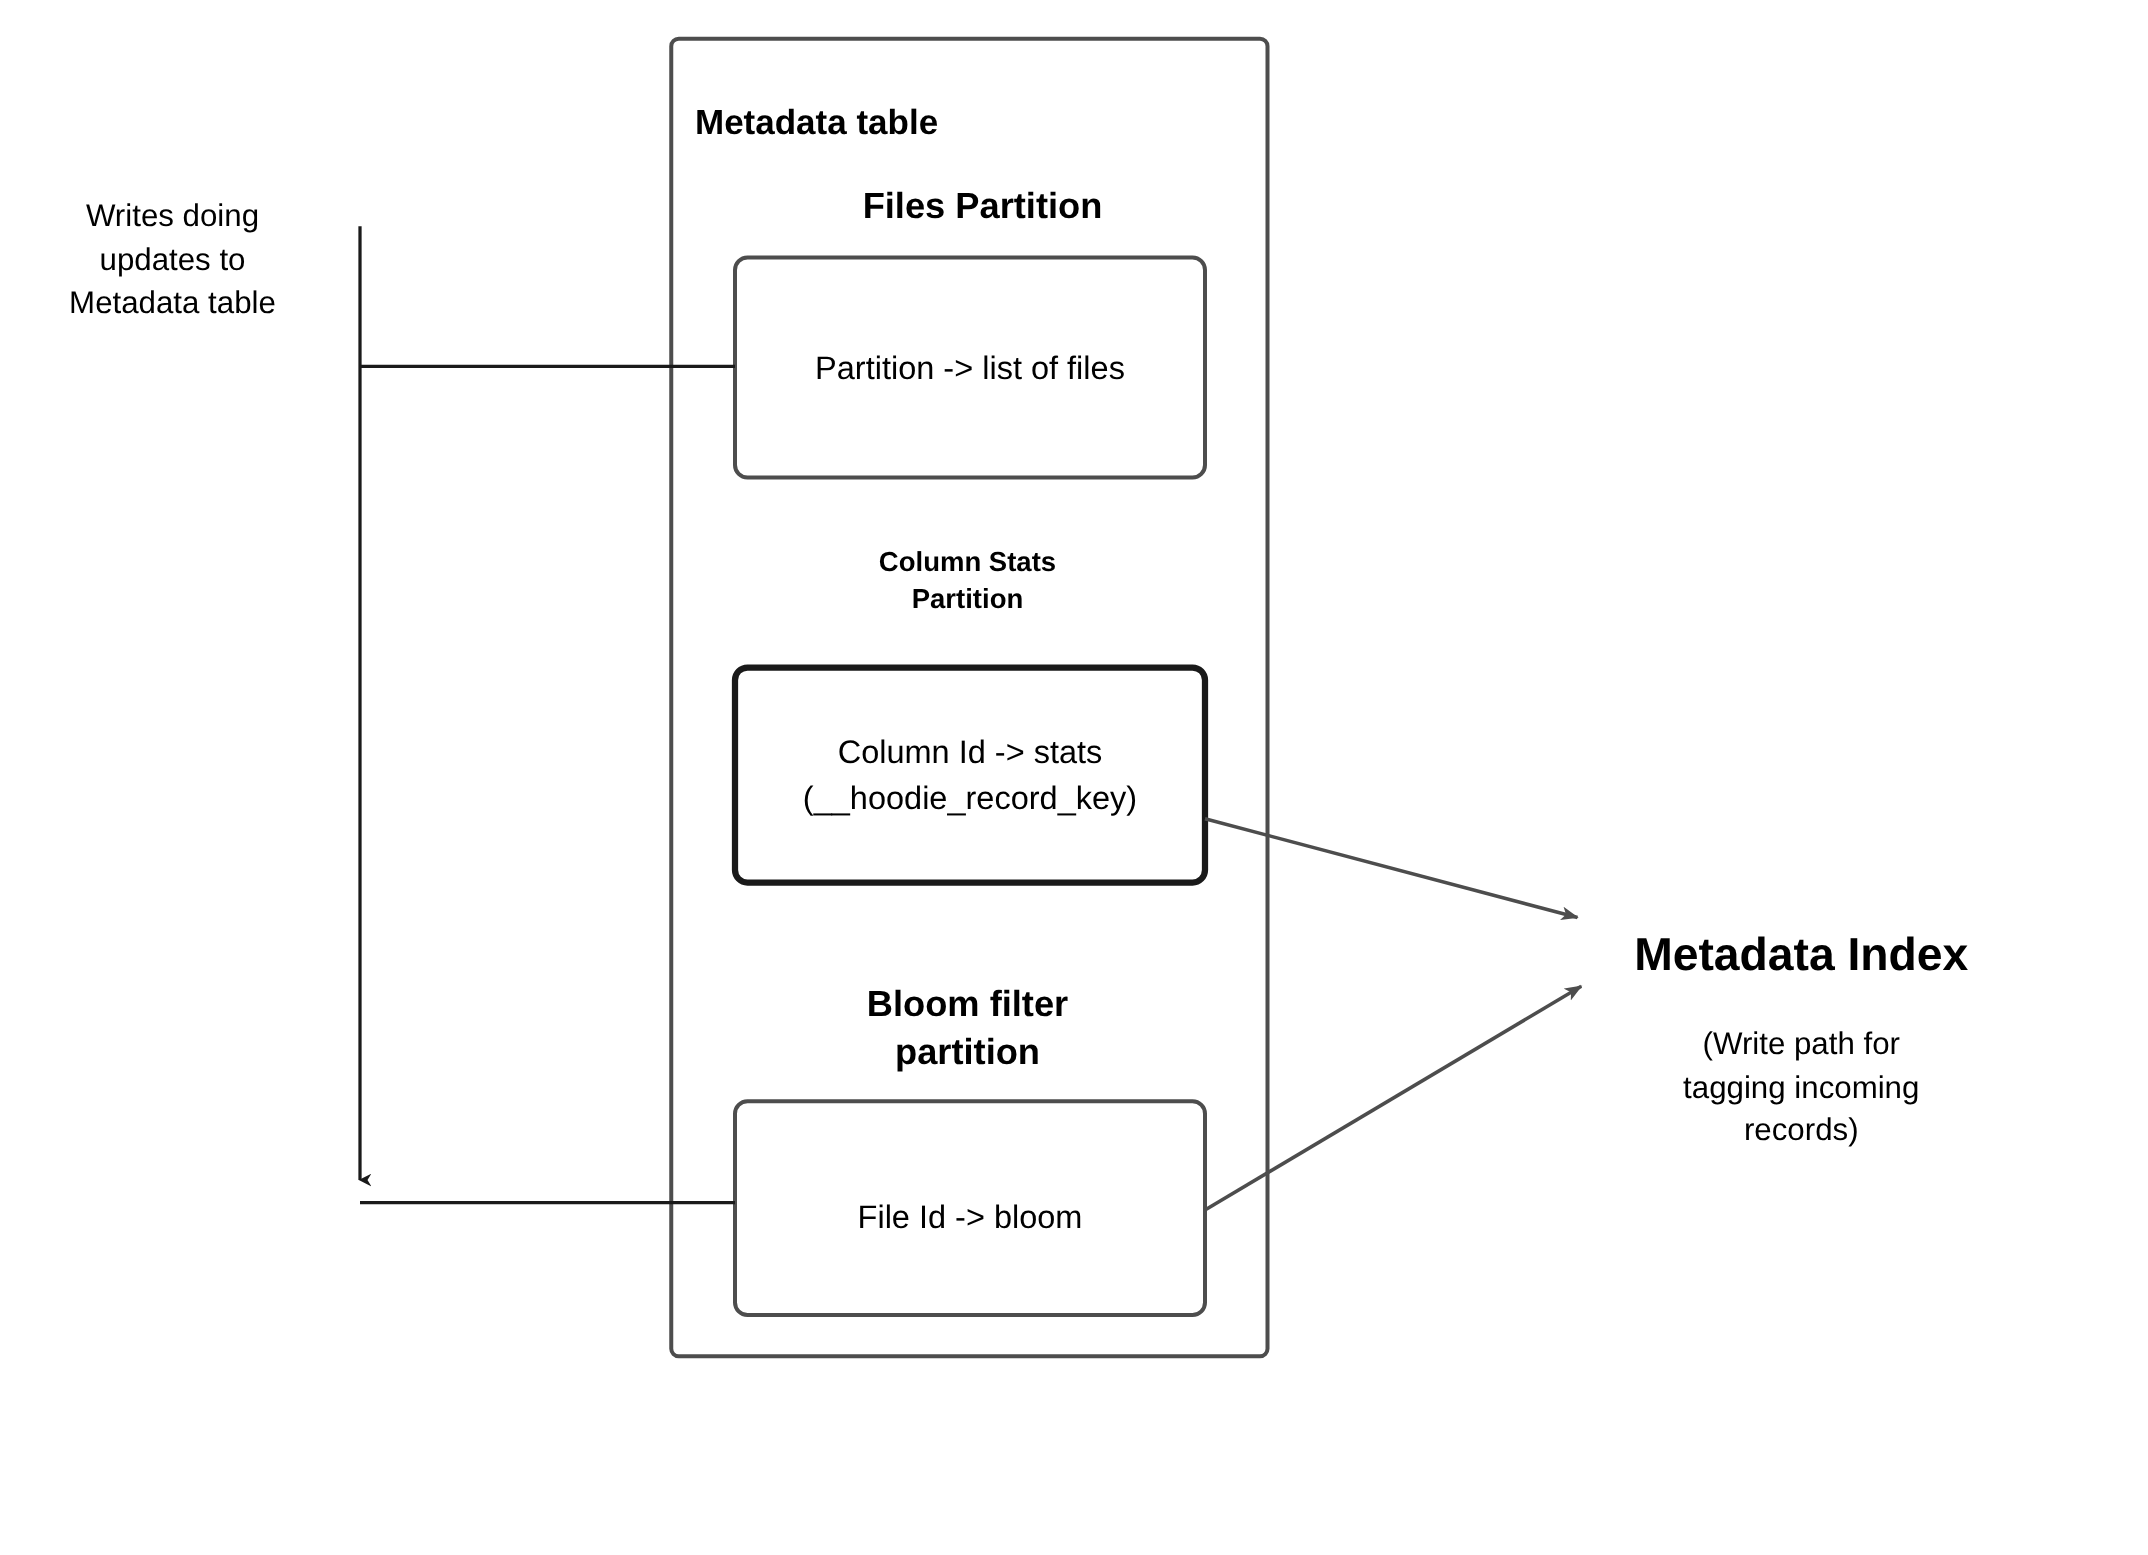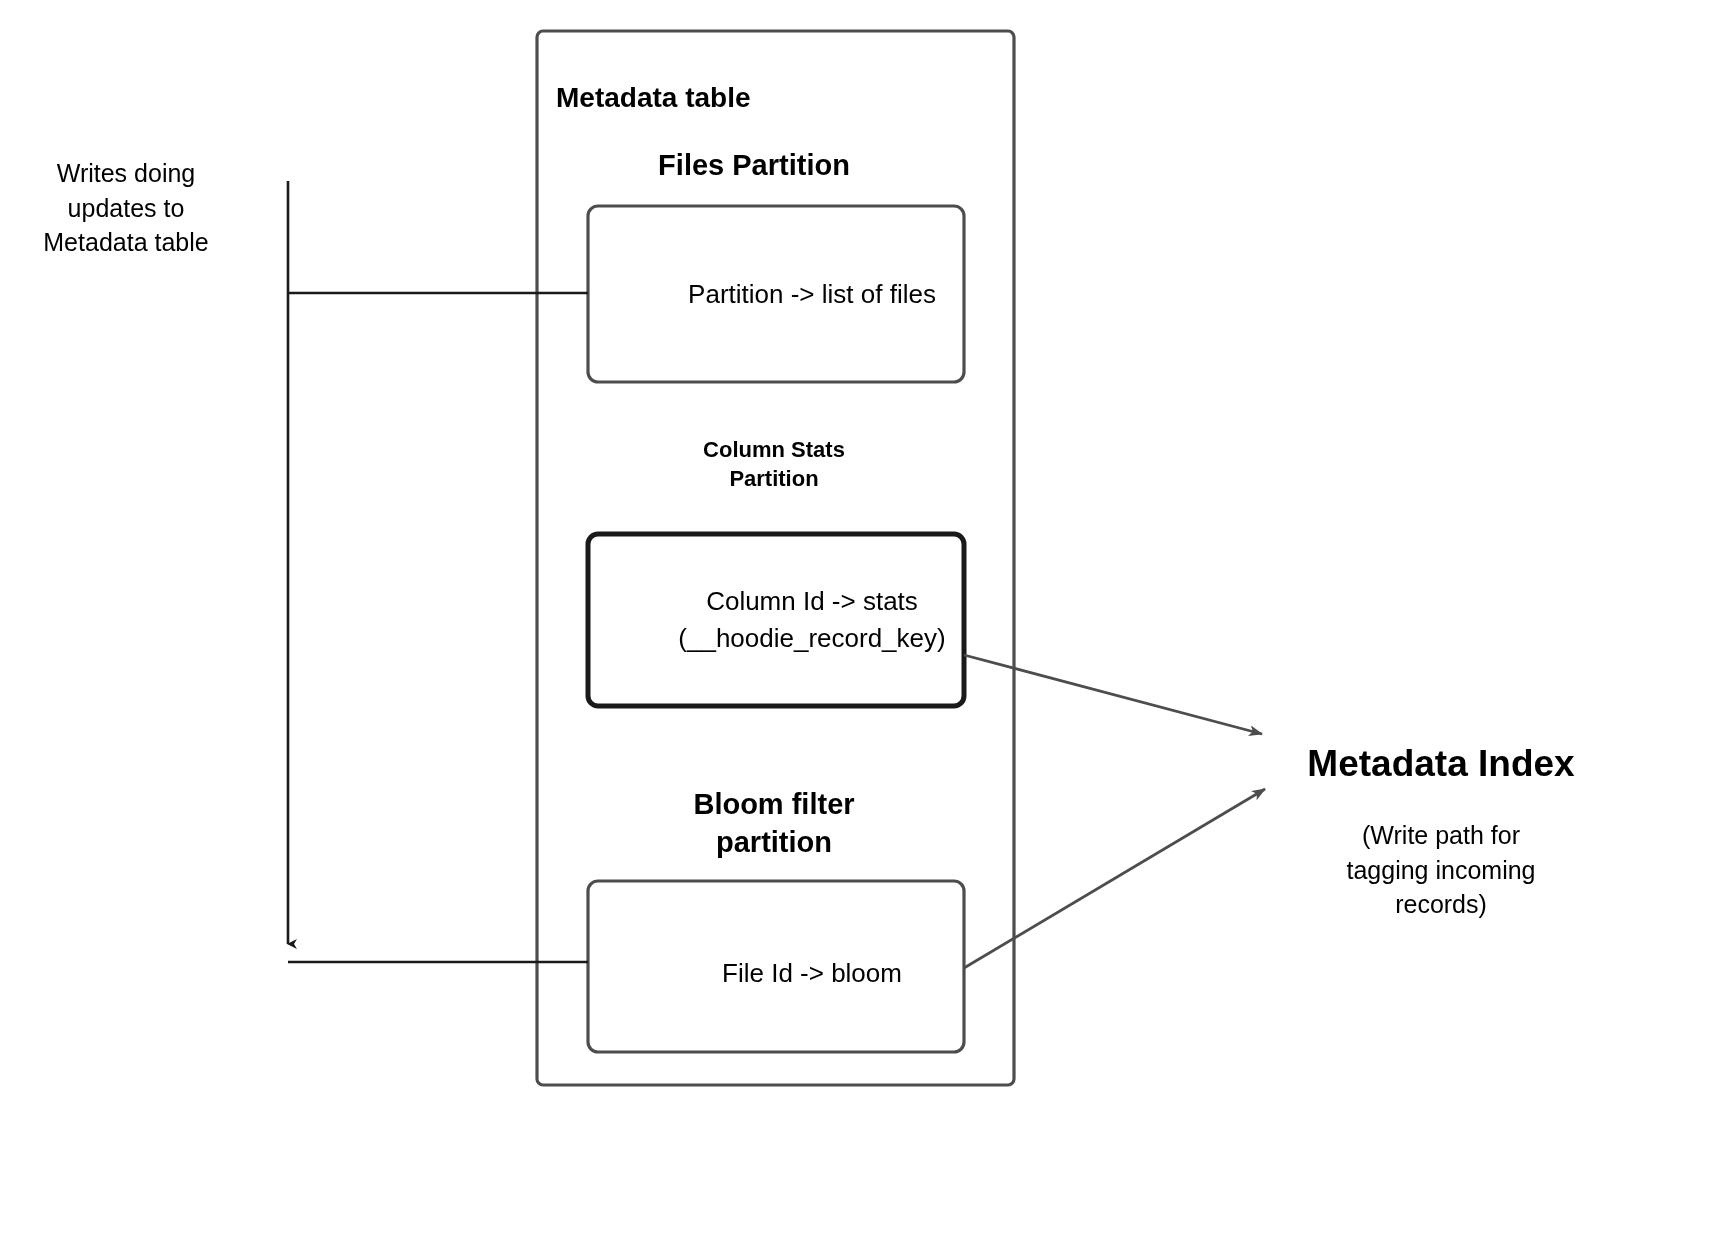--- a/index.html
+++ b/index.html
@@ -30,39 +30,39 @@
     position: absolute;
     text-align: center;
     line-height: 1.30;
     white-space: pre-line;
     color: #000000;
   }
   .bold { font-weight: bold; }
 
   
   #writes-label {
-    left: 12px;
+    left: 24px;
     top: 156px;
     width: 228px;
     font-size: 25px;
     line-height: 1.38;
   }
 
   
   #metadata-table-title {
     left: 556px;
     top: 80px;
     width: 300px;
     font-size: 28px;
     text-align: left;
   }
 
   
   #files-partition-heading {
-    left: 574px;
+    left: 606px;
     top: 147px;
     width: 360px;
     font-size: 29px;
   }
   #colstats-partition-heading {
     left: 594px;
     top: 436px;
     width: 360px;
     font-size: 22px;
   }
@@ -77,21 +77,20 @@
   .boxlabel {
     position: absolute;
     display: flex;
     align-items: center;
     justify-content: center;
     text-align: center;
     font-size: 26px;
     line-height: 1.42;
     white-space: pre-line;
     color: #000000;
-    margin-left: 36px;
   }
   #files-box-label     { left: 588px; top: 206px; width: 376px; height: 176px; }
   #colstats-box-label  { left: 588px; top: 534px; width: 376px; height: 172px; }
   #bloom-box-label     { left: 588px; top: 881px; width: 376px; height: 185px; }
 
   
   #metadata-index-title {
     left: 1296px;
     top: 740px;
     width: 290px;

